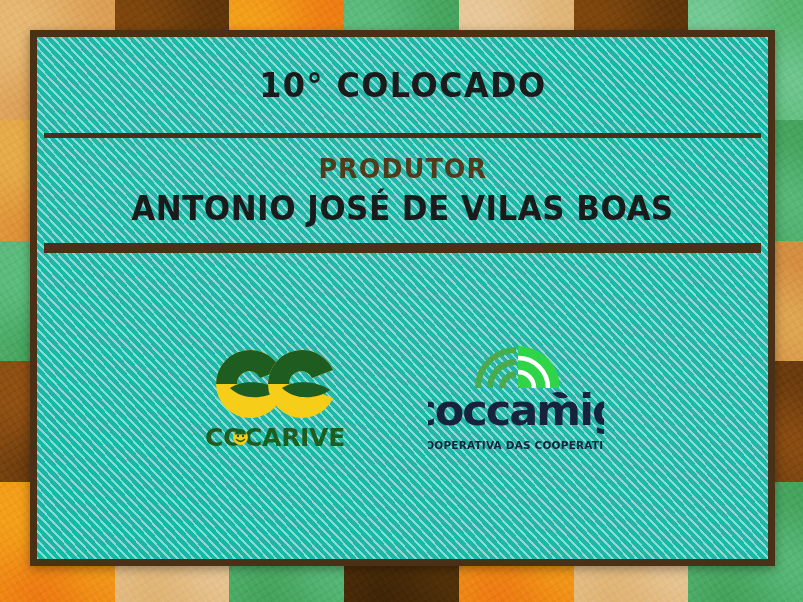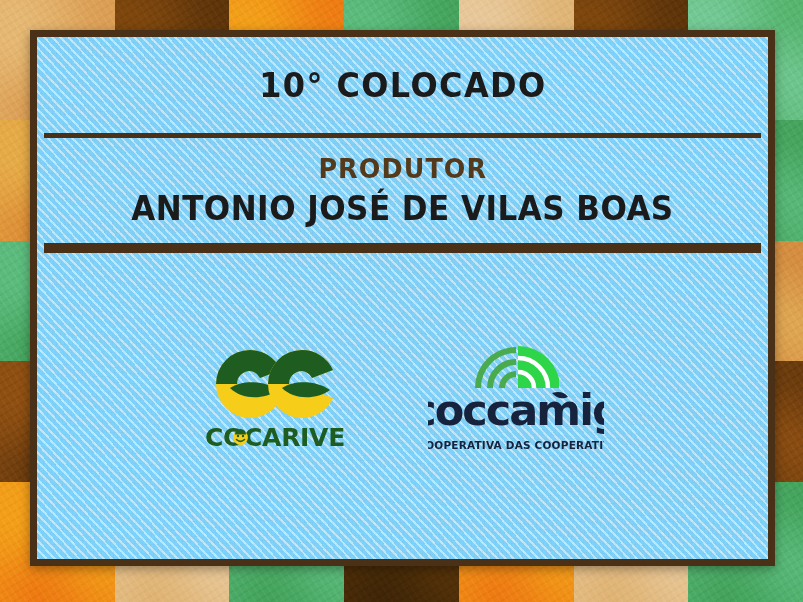--- a/index.html
+++ b/index.html
@@ -198,21 +198,21 @@
       <div class="bgcell" style="background: rgb(122, 68, 16);"></div>
       <div class="bgcell" style="background: rgb(239, 139, 22);"></div>
       <div class="bgcell" style="background: rgb(227, 189, 134);"></div>
       <div class="bgcell" style="background: rgb(79, 174, 107);"></div>
       <div class="bgcell" style="background: rgb(74, 44, 8);"></div>
       <div class="bgcell" style="background: rgb(239, 139, 22);"></div>
       <div class="bgcell" style="background: rgb(227, 189, 134);"></div>
       <div class="bgcell" style="background: rgb(79, 174, 107);"></div>
     </div>
 
-  <div id="card" style="border-color: rgb(74, 48, 22); background: #7dd3fc;">
+  <div id="card" style="border-color: rgb(74, 48, 22); background: #14b8a6;">
     <div id="paper-texture"></div>
 
     <div class="band band-rank">
       <div class="rank-text" style="color: rgb(27, 27, 27);">10° COLOCADO</div>
     </div>
 
     <div class="divider" style="background: rgb(74, 48, 22);"></div>
 
     <div class="band band-prod">
       <div class="produtor-label" style="color: rgb(85, 57, 27);">PRODUTOR</div>

